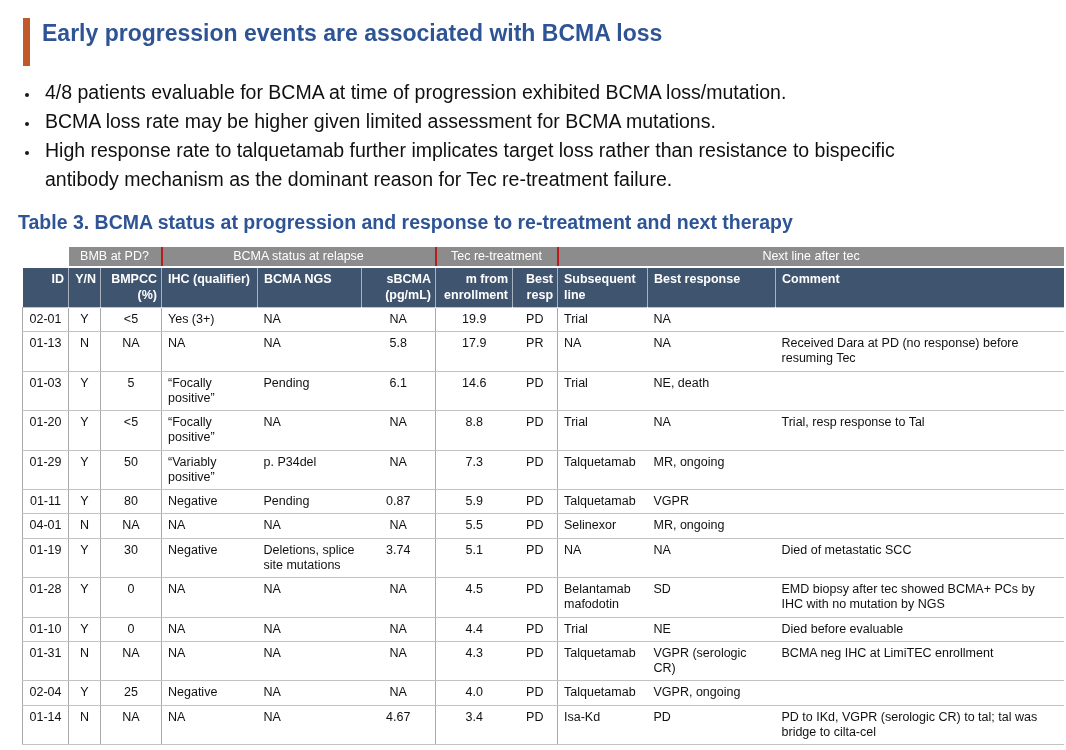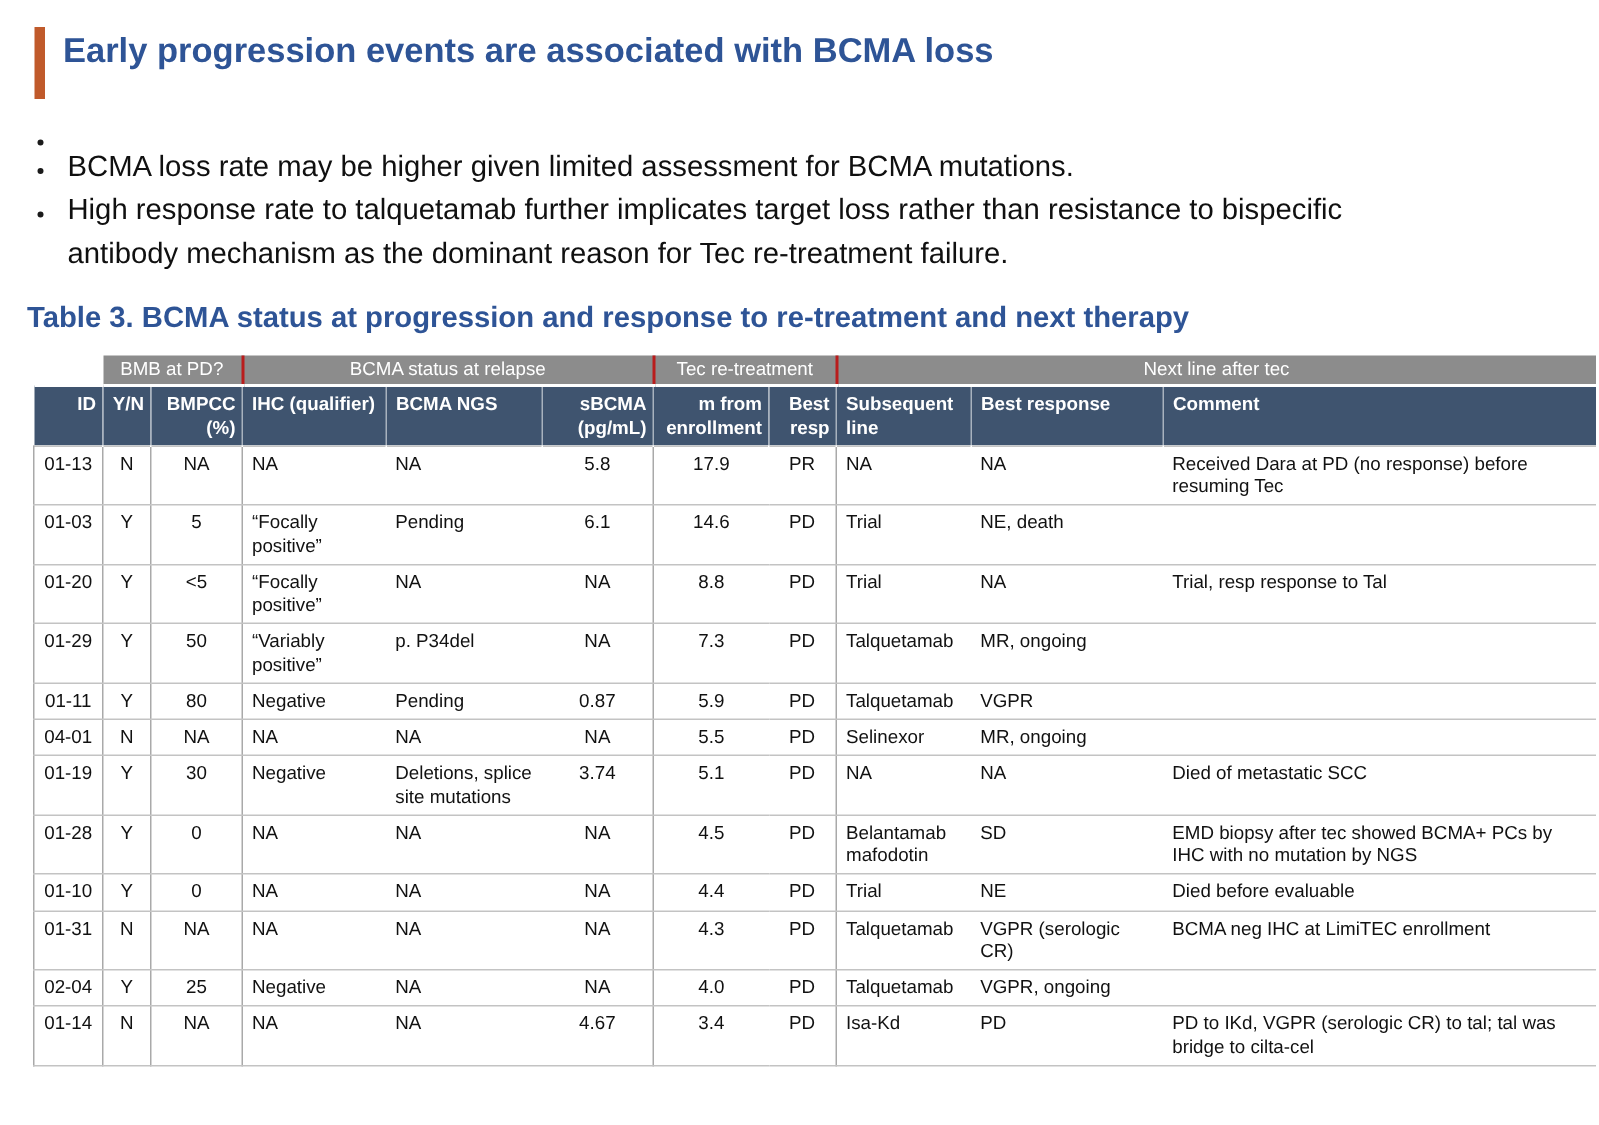--- a/index.html
+++ b/index.html
@@ -87,20 +87,21 @@
 <div class="slide">
 
   <div class="title-row">
     <div class="accent-bar"></div>
     <div class="slide-title">Early progression events are associated with BCMA loss</div>
   </div>
 
   <div class="bullets">
     <div class="bullet-row">
       <span class="bullet-dot"></span>
+      <div class="bullet-text">4/8 patients evaluable for BCMA at time of progression exhibited BCMA loss/mutation.</div>
     </div>
     <div class="bullet-row">
       <span class="bullet-dot"></span>
       <div class="bullet-text">BCMA loss rate may be higher given limited assessment for BCMA mutations.</div>
     </div>
     <div class="bullet-row">
       <span class="bullet-dot"></span>
       <div class="bullet-text">High response rate to talquetamab further implicates target loss rather than resistance to bispecific antibody mechanism as the dominant reason for Tec re-treatment failure.</div>
     </div>
   </div>
@@ -138,20 +139,33 @@
         <th>sBCMA (pg/mL)</th>
         <th>m from enrollment</th>
         <th>Best resp</th>
         <th class="hleft">Subsequent line</th>
         <th class="hleft">Best response</th>
         <th class="hleft">Comment</th>
       </tr>
     </thead>
     <tbody>
         <tr>
+          <td class="c0">02-01</td>
+          <td class="c1">Y</td>
+          <td class="c2">&lt;5</td>
+          <td class="c3">Yes (3+)</td>
+          <td class="c4">NA</td>
+          <td class="c5">NA</td>
+          <td class="c6">19.9</td>
+          <td class="c7">PD</td>
+          <td class="c8">Trial</td>
+          <td class="c9">NA</td>
+          <td class="c10"></td>
+        </tr>
+        <tr>
           <td class="c0">01-13</td>
           <td class="c1">N</td>
           <td class="c2">NA</td>
           <td class="c3">NA</td>
           <td class="c4">NA</td>
           <td class="c5">5.8</td>
           <td class="c6">17.9</td>
           <td class="c7">PR</td>
           <td class="c8">NA</td>
           <td class="c9">NA</td>

